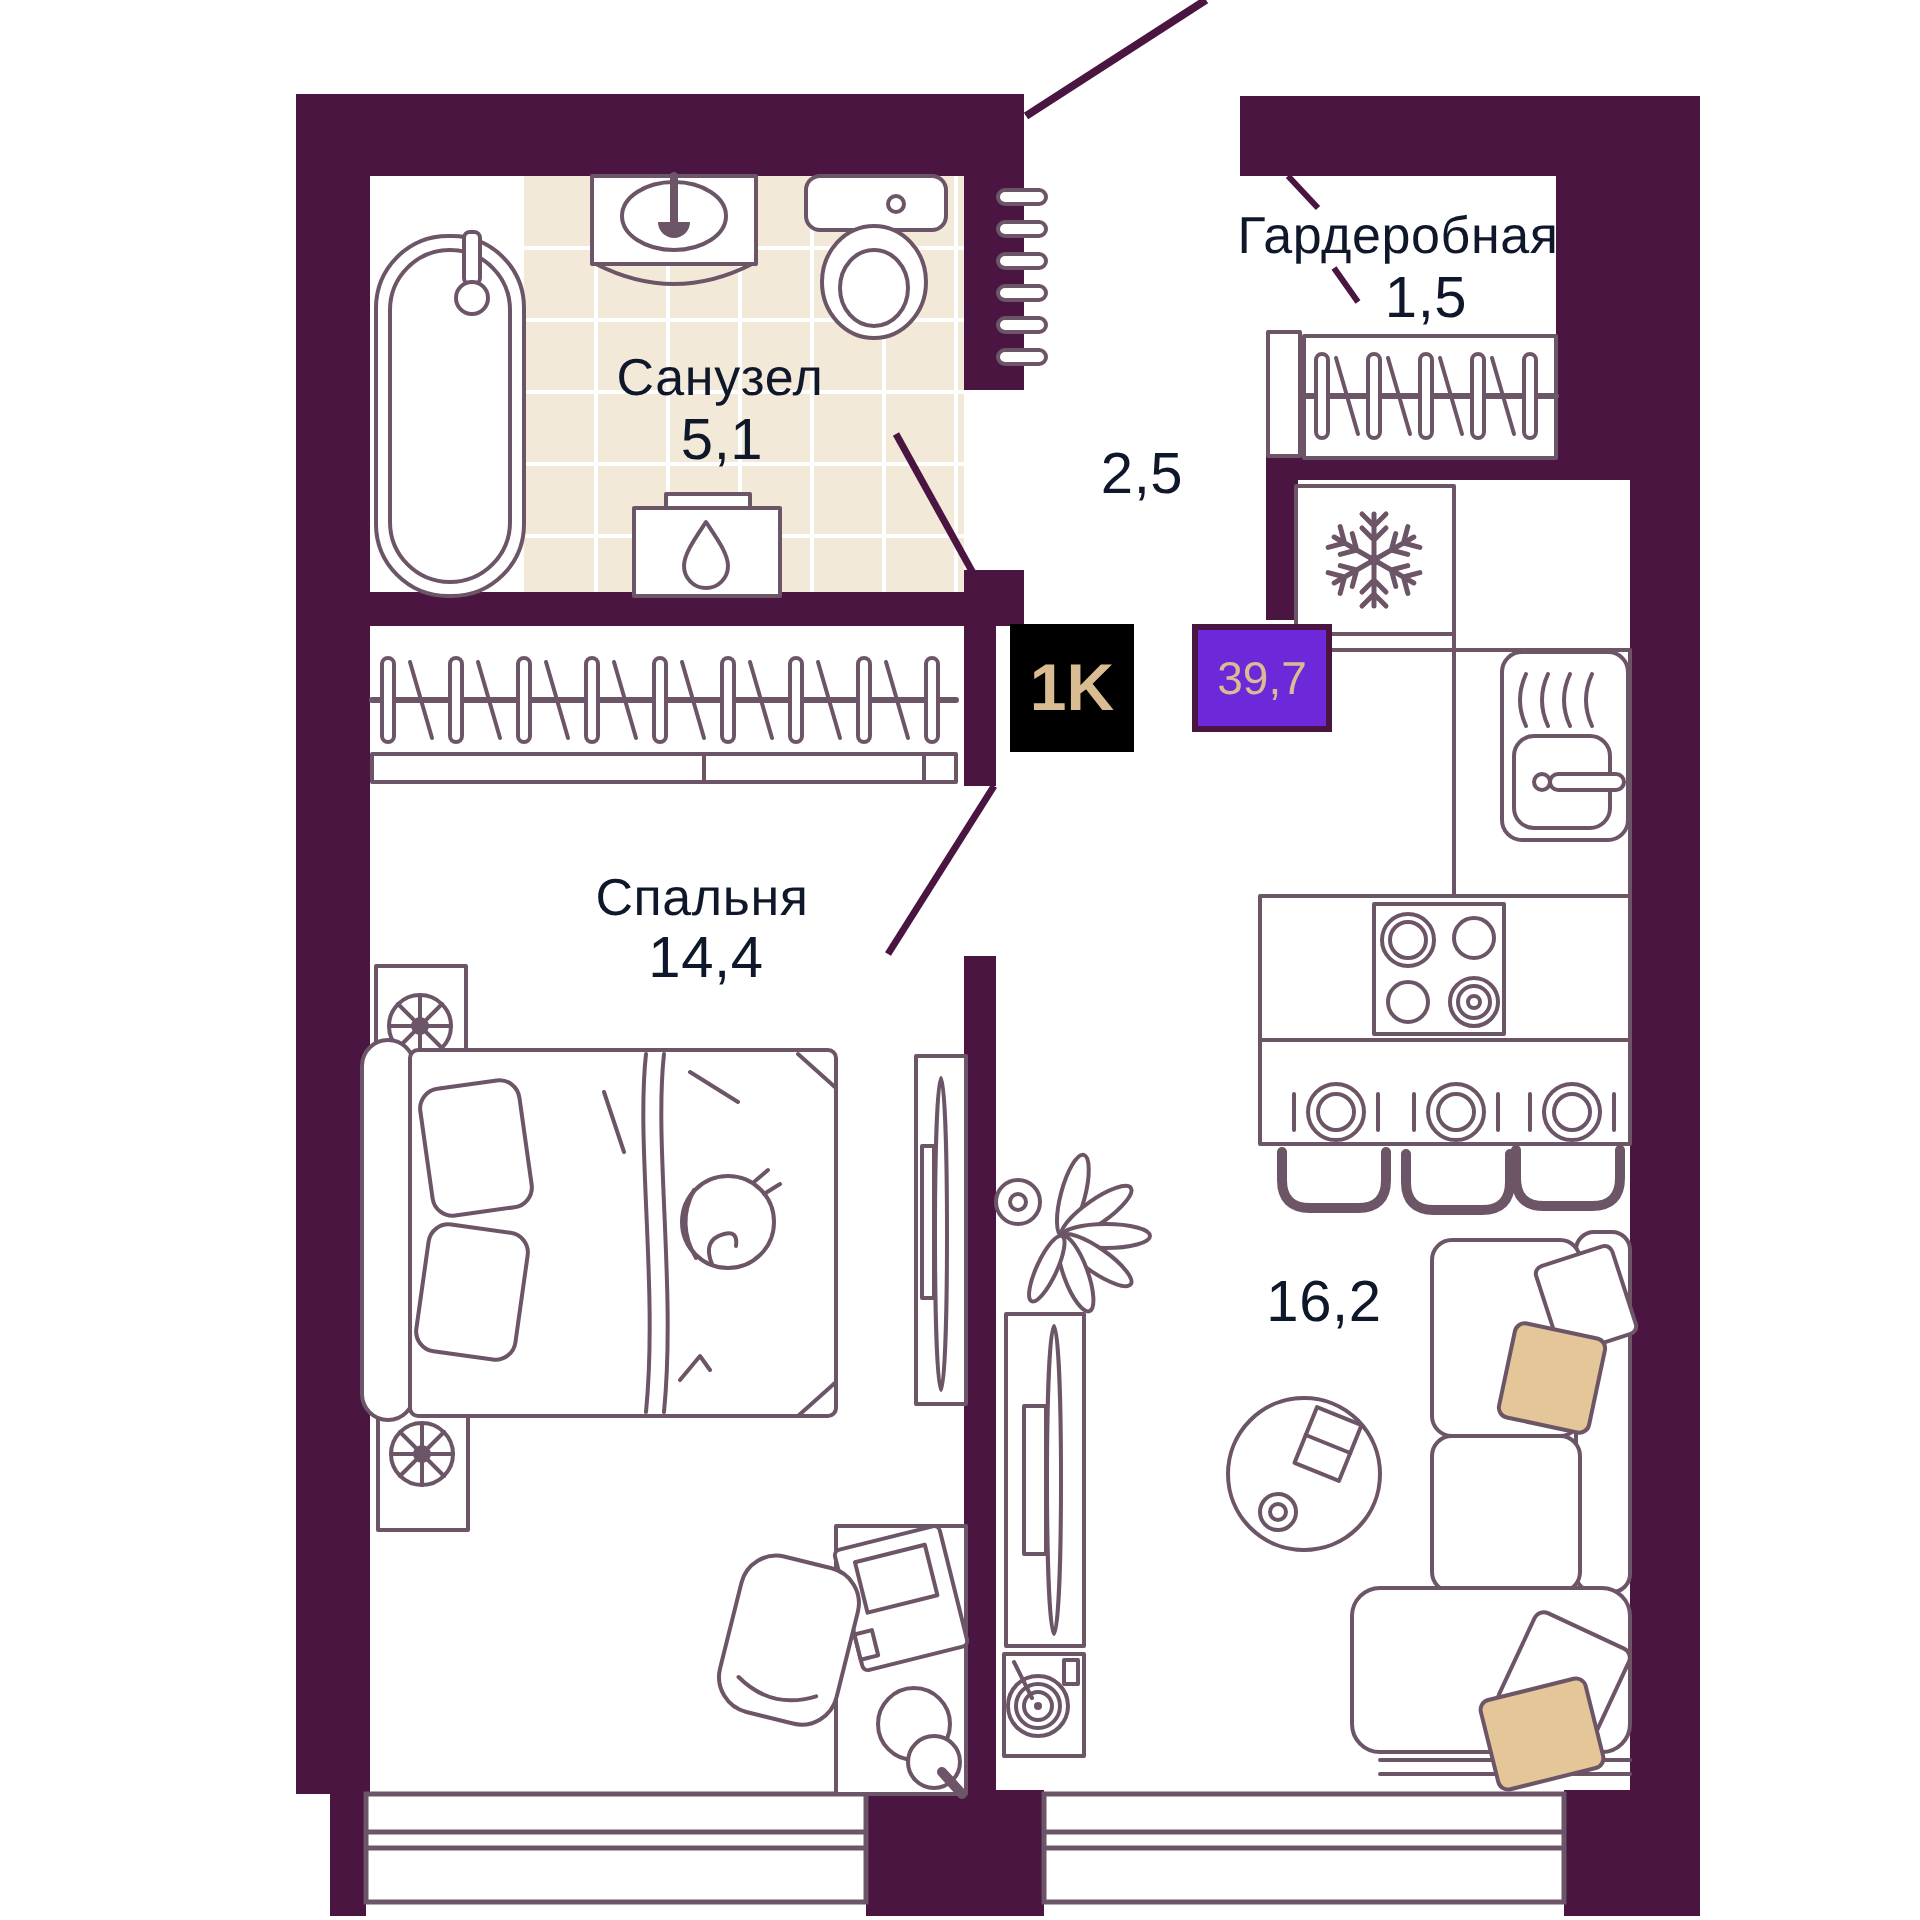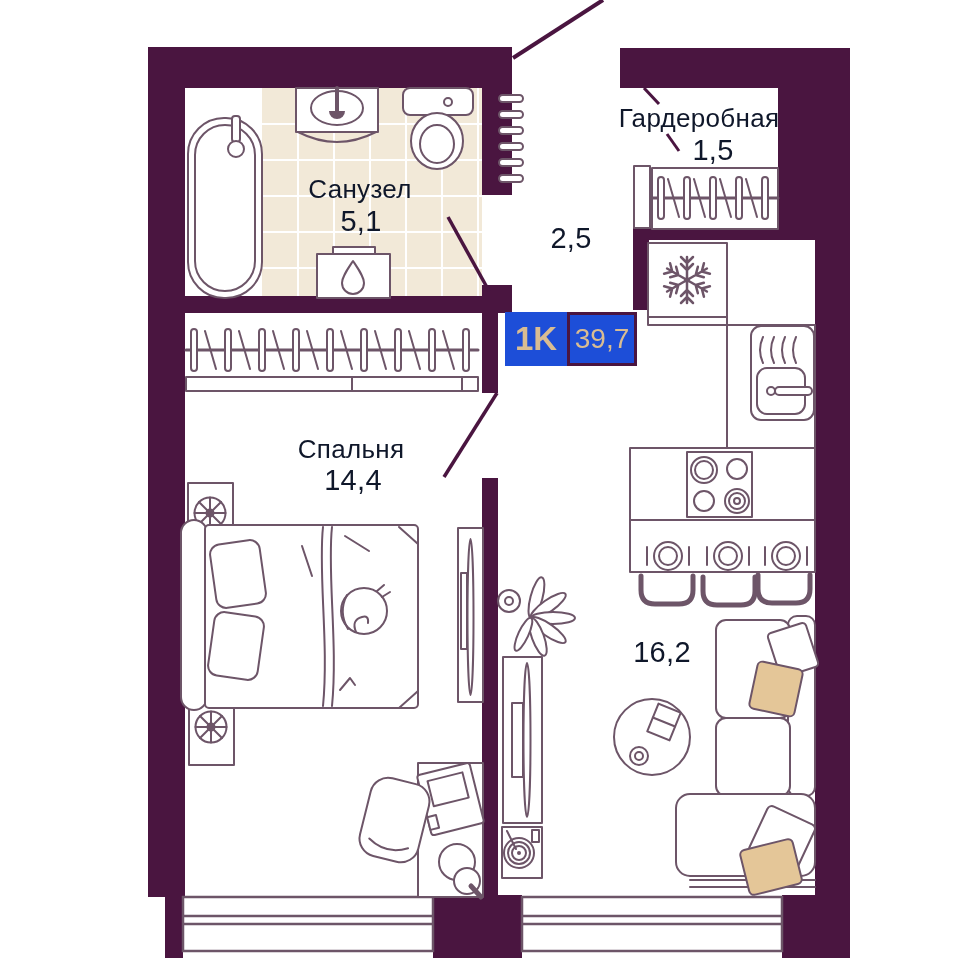--- a/index.html
+++ b/index.html
@@ -3,24 +3,24 @@
 <meta charset="utf-8">
 <style>
   html,body{margin:0;padding:0;background:#fff;}
   .scene{position:relative;width:960px;height:960px;background:#fff;overflow:hidden;
          font-family:"Liberation Sans",sans-serif;}
   .scene svg{position:absolute;left:0;top:0;}
   .lbl{position:absolute;transform:translate(-50%,-50%);font-size:26px;color:#0f172a;
        white-space:nowrap;letter-spacing:.3px;}
   .num{font-size:29px;}
   .badge{position:absolute;left:505px;top:312px;display:flex;}
-  .badge-type{width:62px;height:54px;background:#1d4ed8;color:#d9bc92;font-weight:bold;
+  .badge-type{width:62px;height:64px;background:#000000;color:#d9bc92;font-weight:bold;
               font-size:33px;display:flex;align-items:center;justify-content:center;}
-  .badge-area{width:70px;height:54px;background:#1d4ed8;border:3px solid #4a1540;box-sizing:border-box;
-              color:#d9bc92;font-size:28px;display:flex;align-items:center;justify-content:center;}
+  .badge-area{width:70px;height:54px;background:#6d28d9;border:3px solid #4a1540;box-sizing:border-box;
+              color:#d9bc92;font-size:23px;display:flex;align-items:center;justify-content:center;margin-left:29px;}
 </style>
 </head>
 <body>
 
 <div class="scene">
 <svg width="960" height="960" viewBox="0 0 960 960">
   <defs>
     <g id="hb">
           <rect x="-3" y="-21" width="6" height="42" rx="3"></rect>
         </g>

